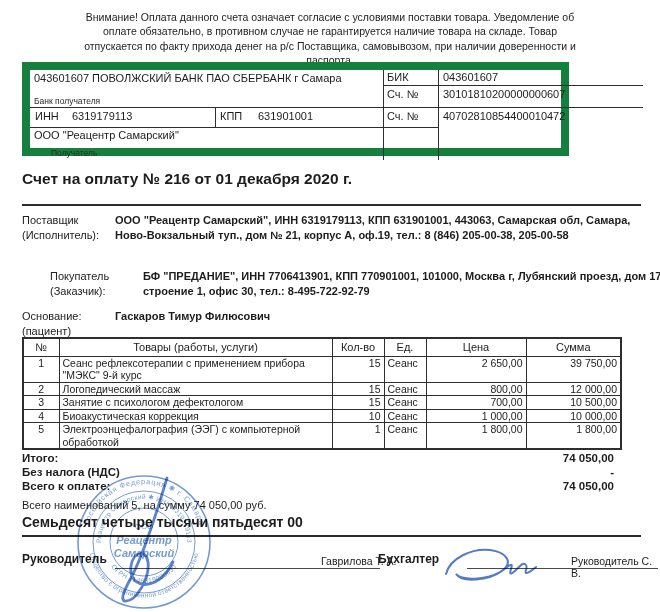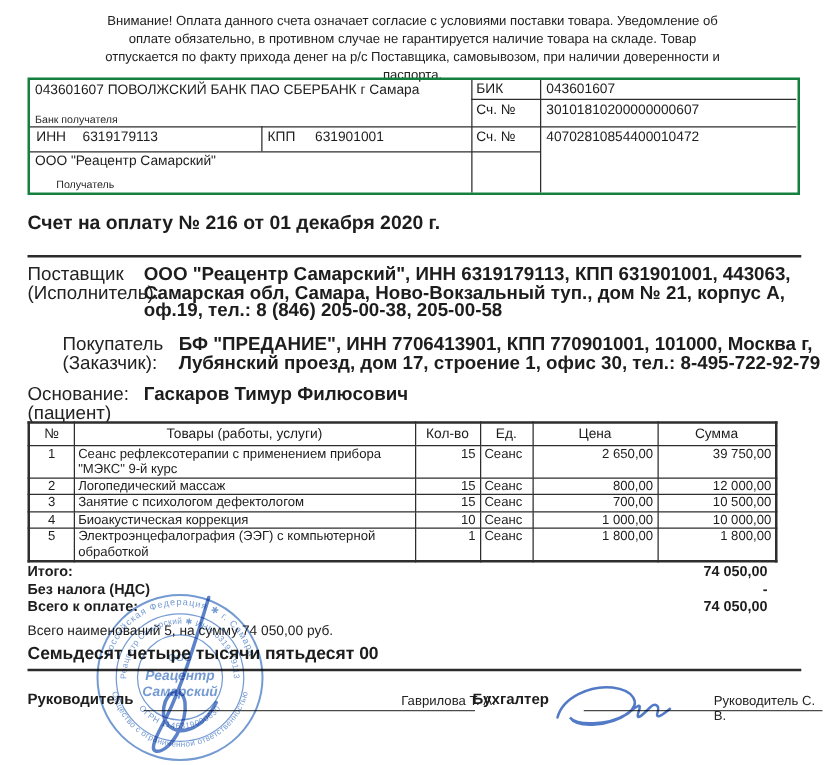--- a/index.html
+++ b/index.html
@@ -12,36 +12,36 @@
     overflow: hidden;
   }
 
   
   .notice {
     position: absolute; top: 10px; left: 75px; width: 510px;
     font-size: 10.5px; line-height: 14.4px; text-align: center; color: #222;
   }
 
   
-  .bank { position: absolute; left: 22px; top: 62px; width: 618px; height: 94px;
-          border: 2px solid #15803d; font-size: 11px; }
+  .bank { position: absolute; left: 22px; top: 62px; width: 547px; height: 94px;
+          border: 8px solid #15803d; font-size: 11px; }
   .bank .vline, .bank .hline { position: absolute; background: #2e2e2e; }
   .bank .vline { width: 1px; }
   .bank .hline { height: 1px; }
   .bank .t { position: absolute; white-space: nowrap; }
   .bank .small { font-size: 8.5px; color: #2a2a2a; }
 
   
   .doc-title { position: absolute; left: 22px; top: 170px; font-size: 15.5px; font-weight: bold; }
   .rule { position: absolute; left: 22px; width: 619px; height: 2px; background: #2b2b2b; }
   .rule1 { top: 204px; }
   .rule2 { top: 535px; }
 
   
-  .party { position: absolute; left: 22px; width: 620px; display: flex; font-size: 15px; line-height: 14.5px; }
+  .party { position: absolute; left: 22px; width: 620px; display: flex; font-size: 11px; line-height: 14.5px; }
   .party .lbl { width: 93px; flex: 0 0 93px; color: #222; }
   .party .val { font-weight: bold; width: 527px; }
   .party-supplier { top: 213px; }
   .party-buyer   { top: 269px; margin-left: 28px; }
   .party-basis   { top: 309px; }
 
   
   .items { position: absolute; left: 22px; top: 337px; }
   table { border-collapse: collapse; width: 598px; font-size: 10.5px; border: 2px solid #2e2e2e; table-layout: fixed; }
   th, td { border: 1px solid #2e2e2e; padding: 0 3px; line-height: 12.5px; }

